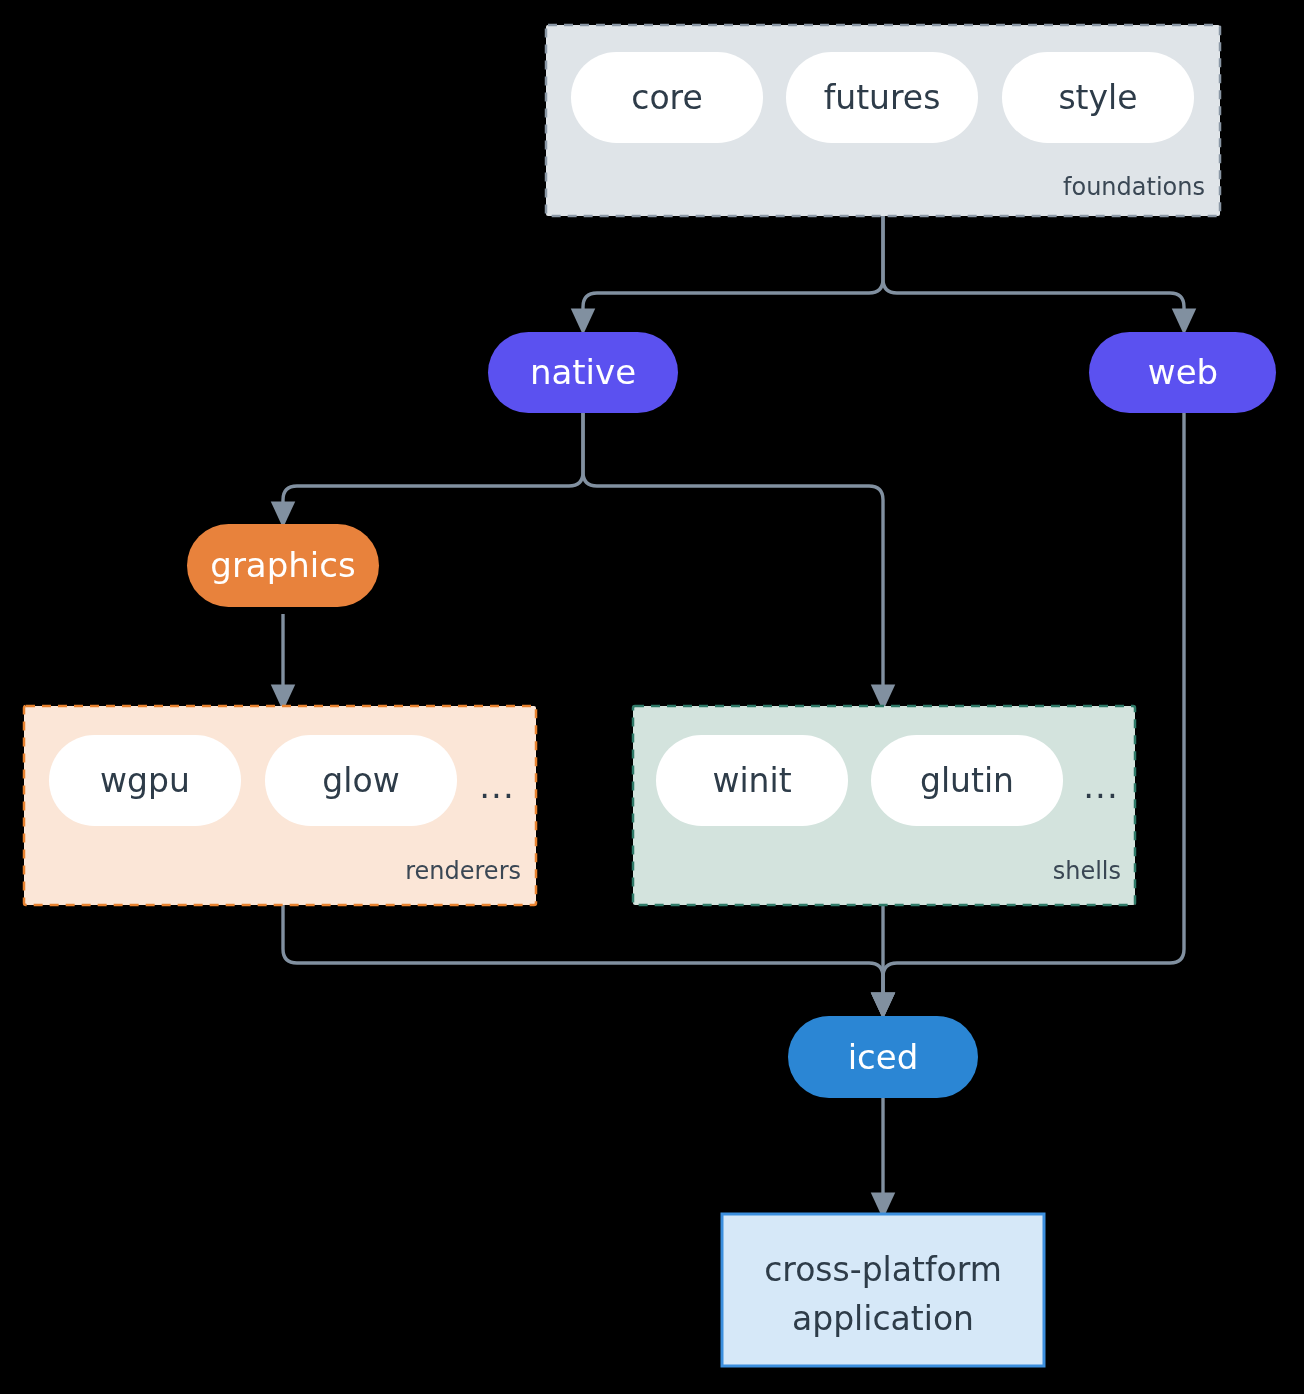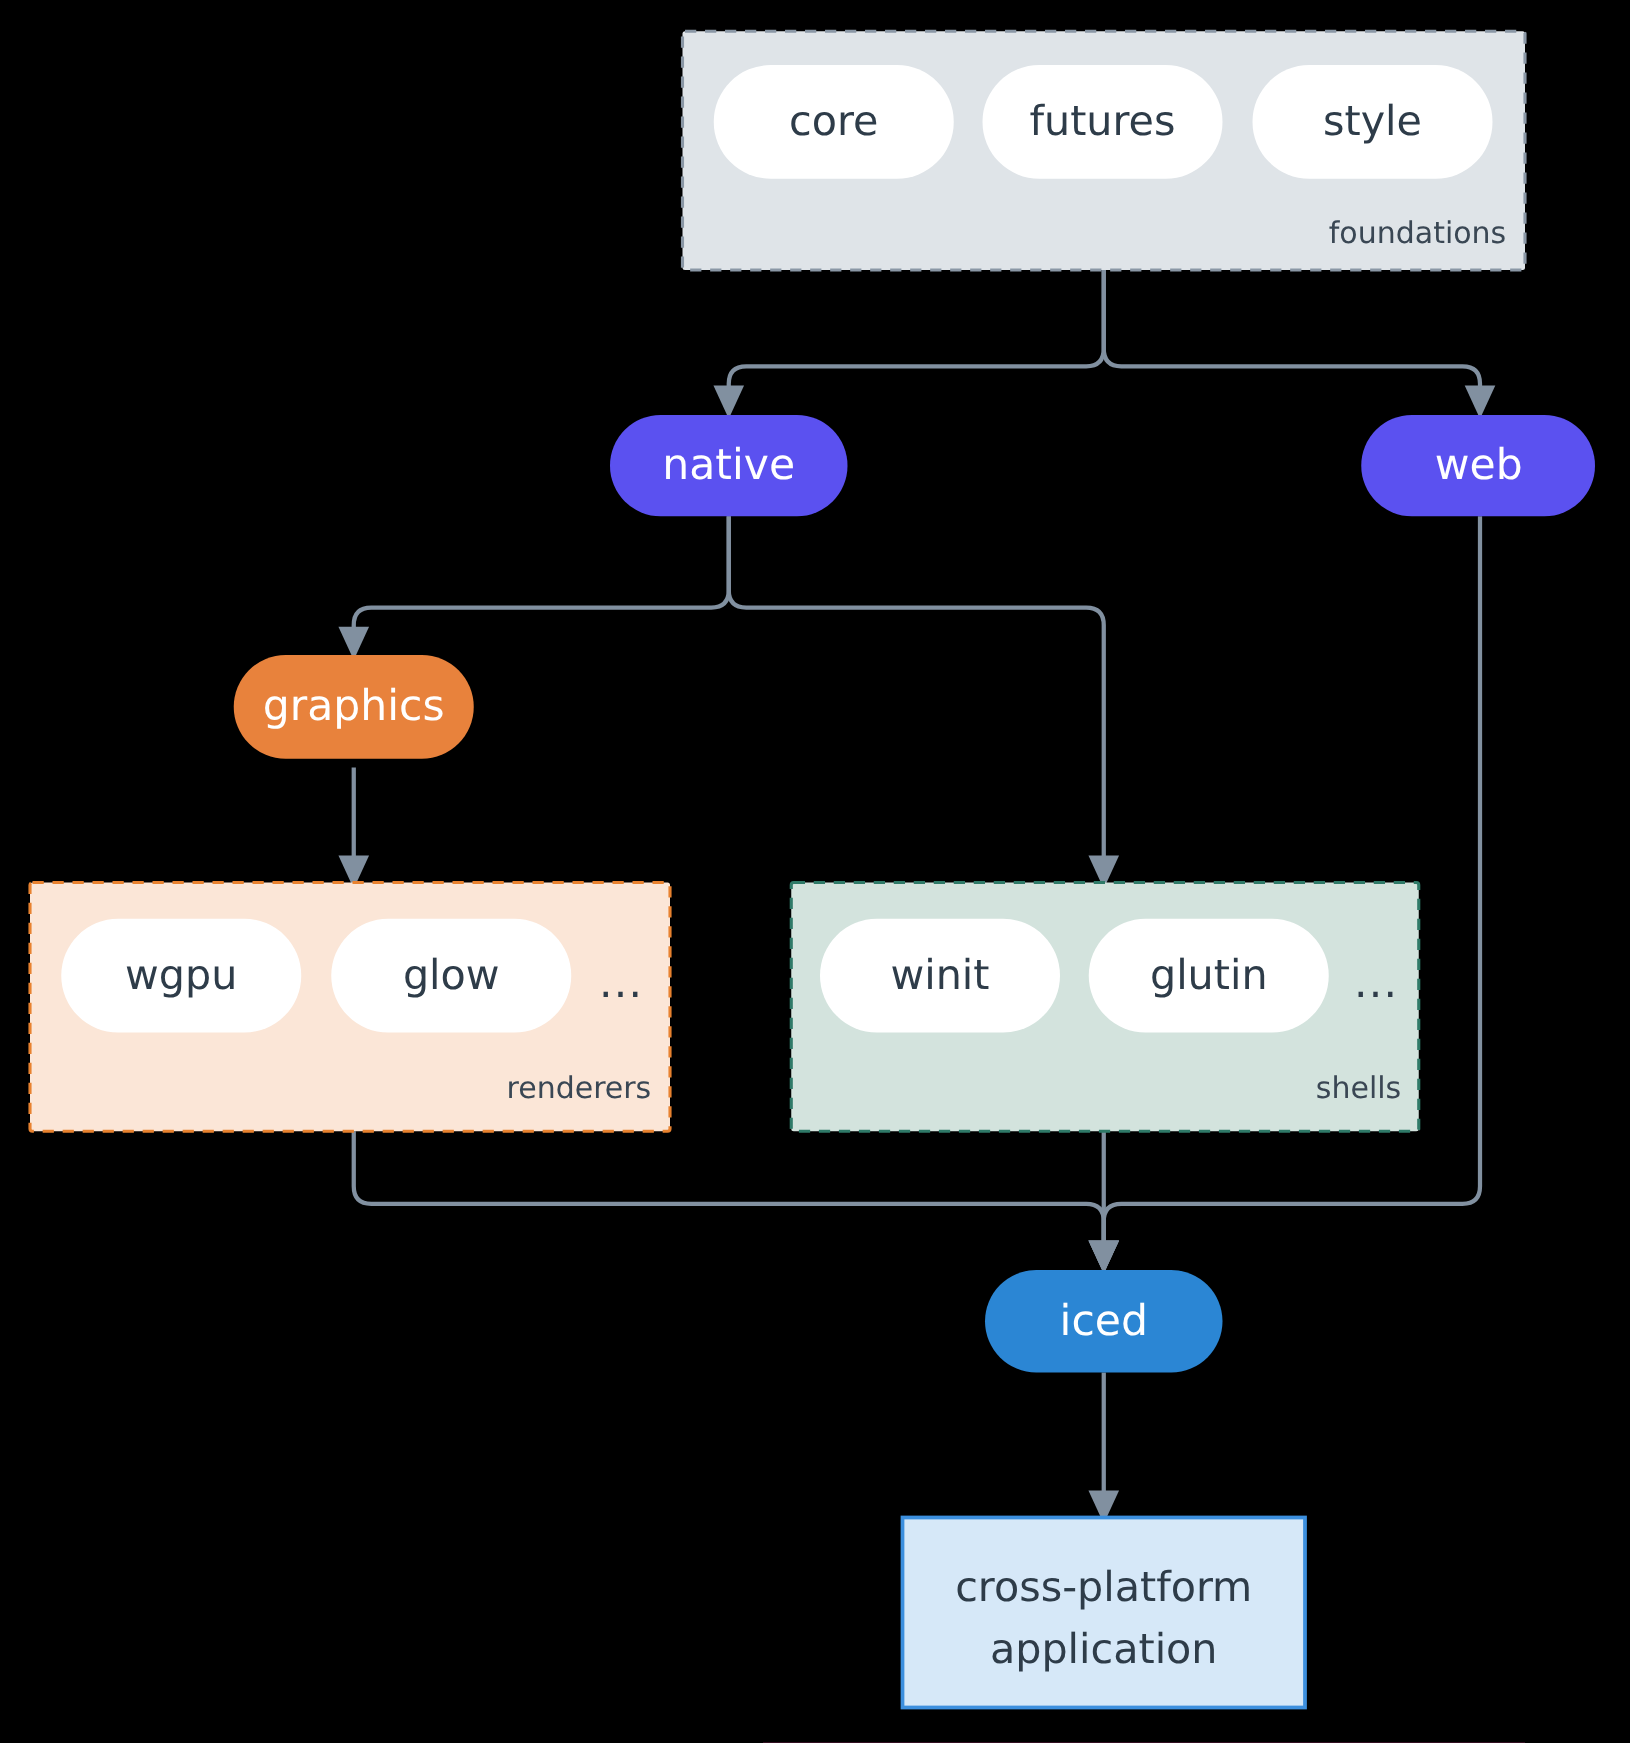--- a/index.html
+++ b/index.html
@@ -10,21 +10,21 @@
   body {
     width: 1304px;
     height: 1394px;
     overflow: hidden;
     font-family: "DejaVu Sans", "Liberation Sans", sans-serif;
   }
   #diagram-root {
     position: relative;
     width: 1304px;
     height: 1394px;
-    background: #ec4899;
+    background: #f9a8d4;
   }
   svg#diagram {
     display: block;
     width: 1304px;
     height: 1394px;
   }
   .cluster-rect {
     stroke-width: 2.5;
     stroke-dasharray: 9 7;
   }

